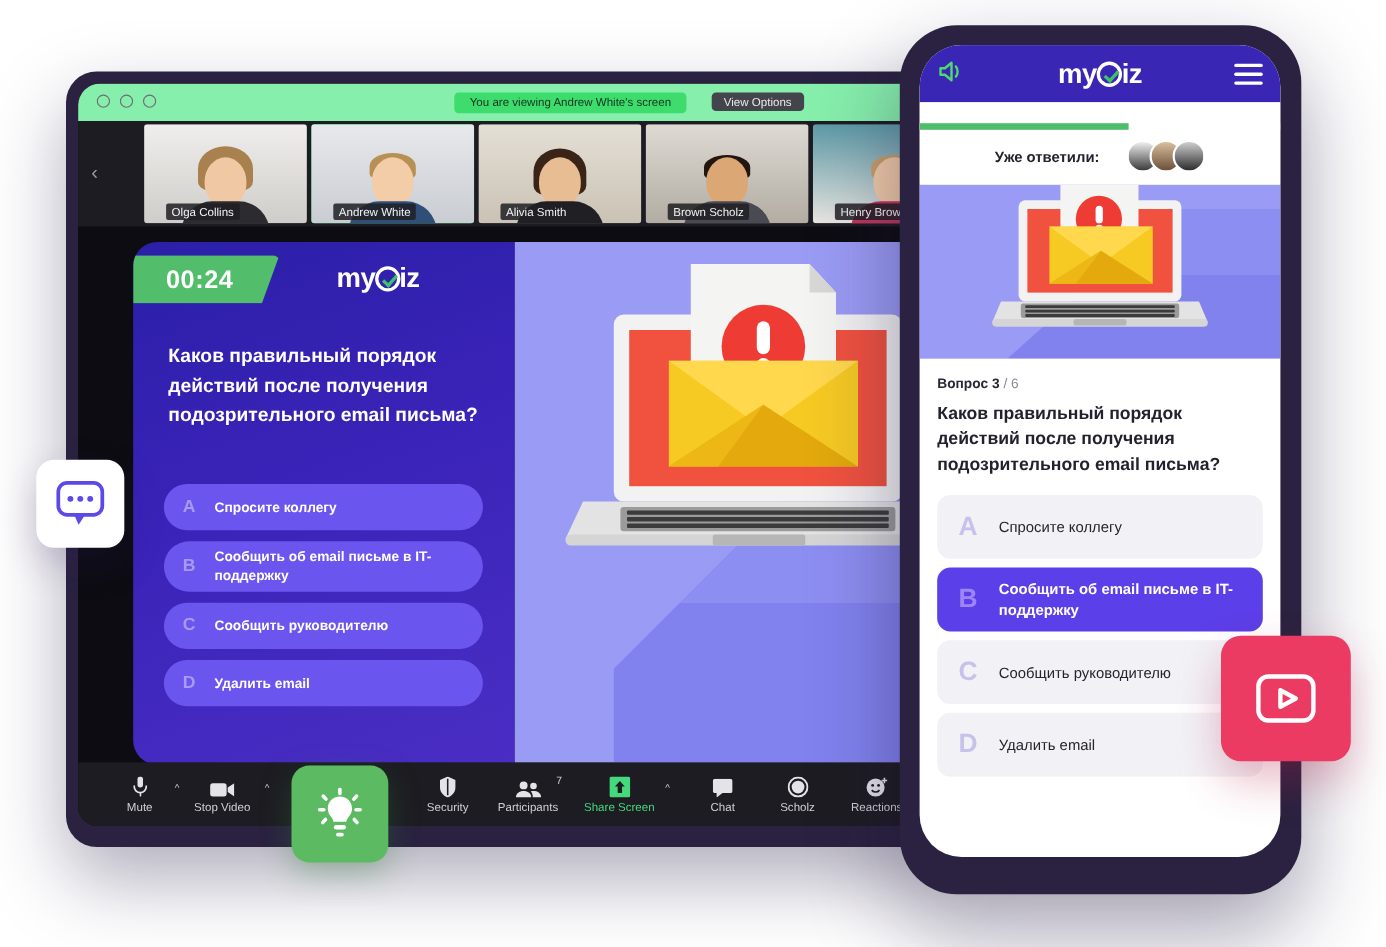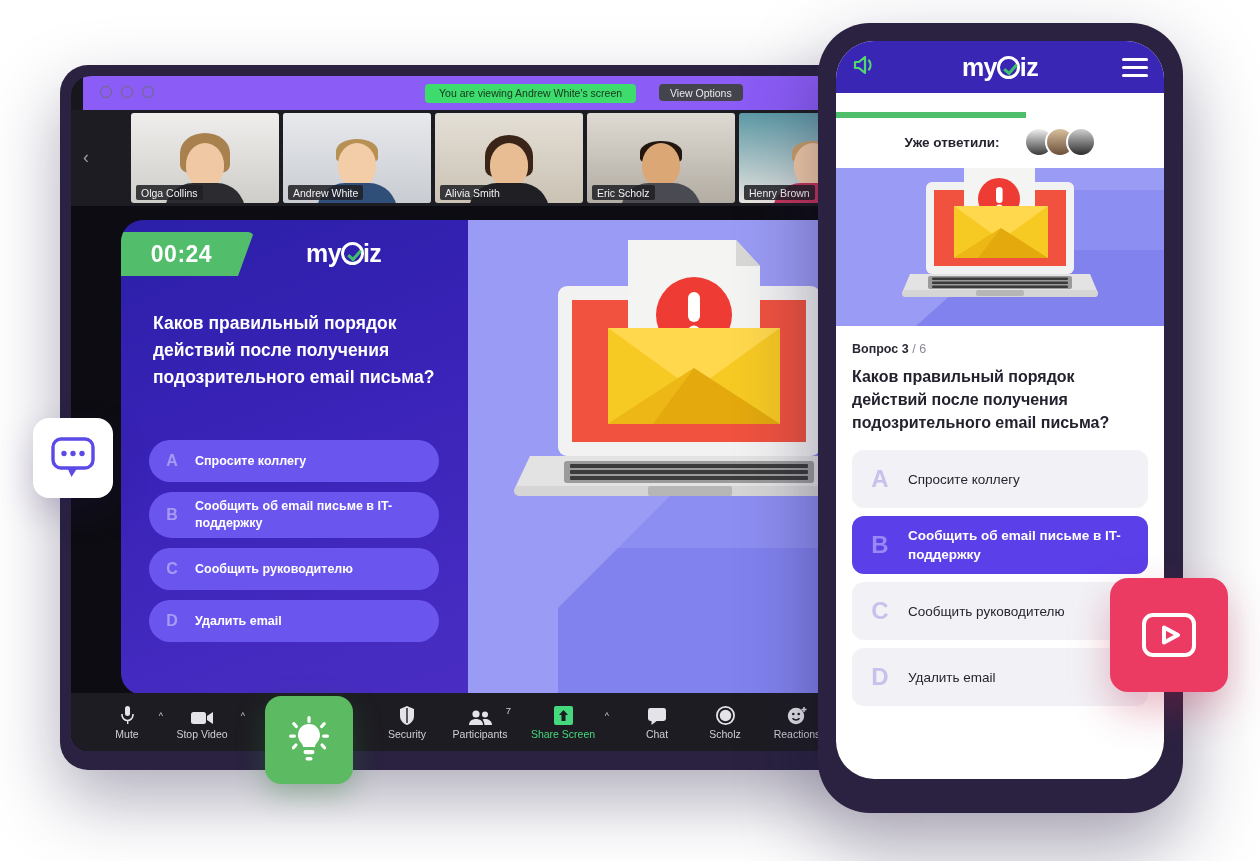--- a/index.html
+++ b/index.html
@@ -20,22 +20,22 @@
     box-shadow: 0 30px 70px rgba(30,20,60,.35);
   }
   .laptop {
     position: absolute; left: 71px; top: 76px;
     width: 779px; height: 675px;
     border-radius: 20px 20px 18px 18px;
     background: #17161d;
     overflow: hidden;
   }
   .zoom-topbar {
-    position: absolute; left: 12px; top: 0; width: 100%; height: 34px;
-    background: #8b5cf6;
+    position: absolute; left: 0; top: 0; width: 100%; height: 34px;
+    background: #86efac;
   }
   .traffic { position: absolute; left: 17px; top: 10px; display: flex; gap: 9px; }
   .traffic span {
     width: 12px; height: 12px; border-radius: 50%;
     border: 1.5px solid #6d6d75; display: block;
   }
   .viewing-banner {
     position: absolute; left: 342px; top: 8px;
     height: 19px; padding: 0 14px; border-radius: 4px;
     background: #3ddc6c; color: #16351f;
@@ -58,21 +58,21 @@
     position: absolute; left: 12px; top: 40px;
     width: 14px; height: 14px; color: #9b9ba4; font-size: 18px; line-height: 14px;
   }
   .tiles { position: absolute; left: 60px; top: 3px; display: flex; gap: 4px; }
   .tile {
     position: relative; width: 148px; height: 90px;
     border-radius: 3px; overflow: hidden; background: #3a3a44;
   }
   .tile.active { outline: 2.5px solid #38d66b; outline-offset: -2px; }
   .tile .nm {
-    position: absolute; left: 5px; bottom: 3px;
+    position: absolute; left: 20px; bottom: 3px;
     background: rgba(32,32,36,.86); color: #f2f2f5;
     font-size: 10.5px; padding: 1.5px 5px; border-radius: 2px;
     white-space: nowrap;
   }
   
   .face { position: absolute; inset: 0; }
   .face .bg { position: absolute; inset: 0; }
   .face .head {
     position: absolute; left: 50%; bottom: 16px; transform: translateX(-50%);
     width: 38px; height: 44px; border-radius: 50% 50% 45% 45%;
@@ -312,21 +312,21 @@
           <div class="nm">Alivia Smith</div>
         </div>
 
         <div class="tile">
           <div class="face">
             <div class="bg" style="background:linear-gradient(180deg,#dedad3,#b2aca2)"></div>
             <div class="hair" style="background:#22160f;width:42px;height:22px;bottom:40px"></div>
             <div class="head" style="background:#dba875"></div>
             <div class="body" style="background:#4a4a52"></div>
           </div>
-          <div class="nm">Eric Scholz</div>
+          <div class="nm">Brown Scholz</div>
         </div>
 
         <div class="tile">
           <div class="face">
             <div class="bg" style="background:linear-gradient(180deg,#5d9aa6,#e9e6e1)"></div>
             <div class="hair" style="background:#c9a06a;width:42px;height:22px;bottom:40px"></div>
             <div class="head" style="background:#f3cda8"></div>
             <div class="body" style="background:#c3345c"></div>
           </div>
           <div class="nm">Henry Brown</div>

